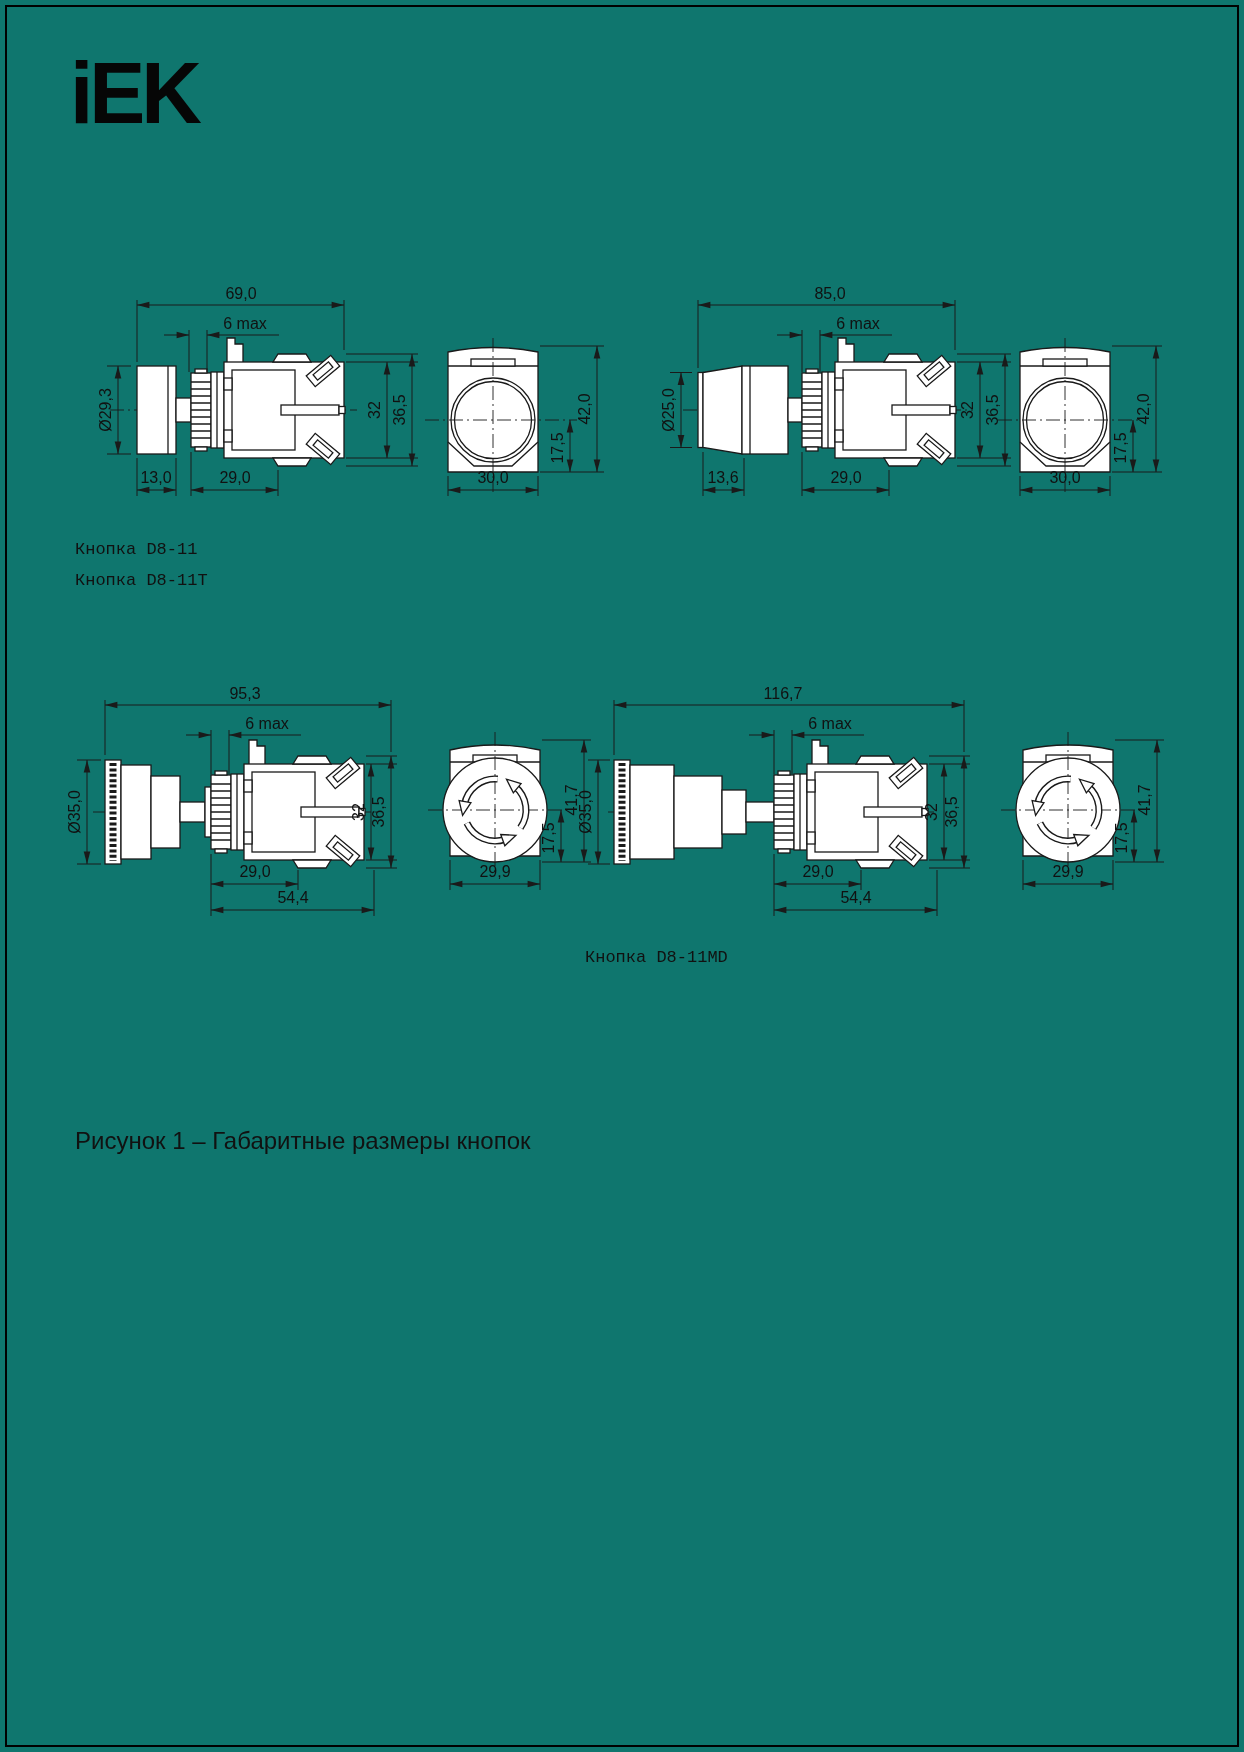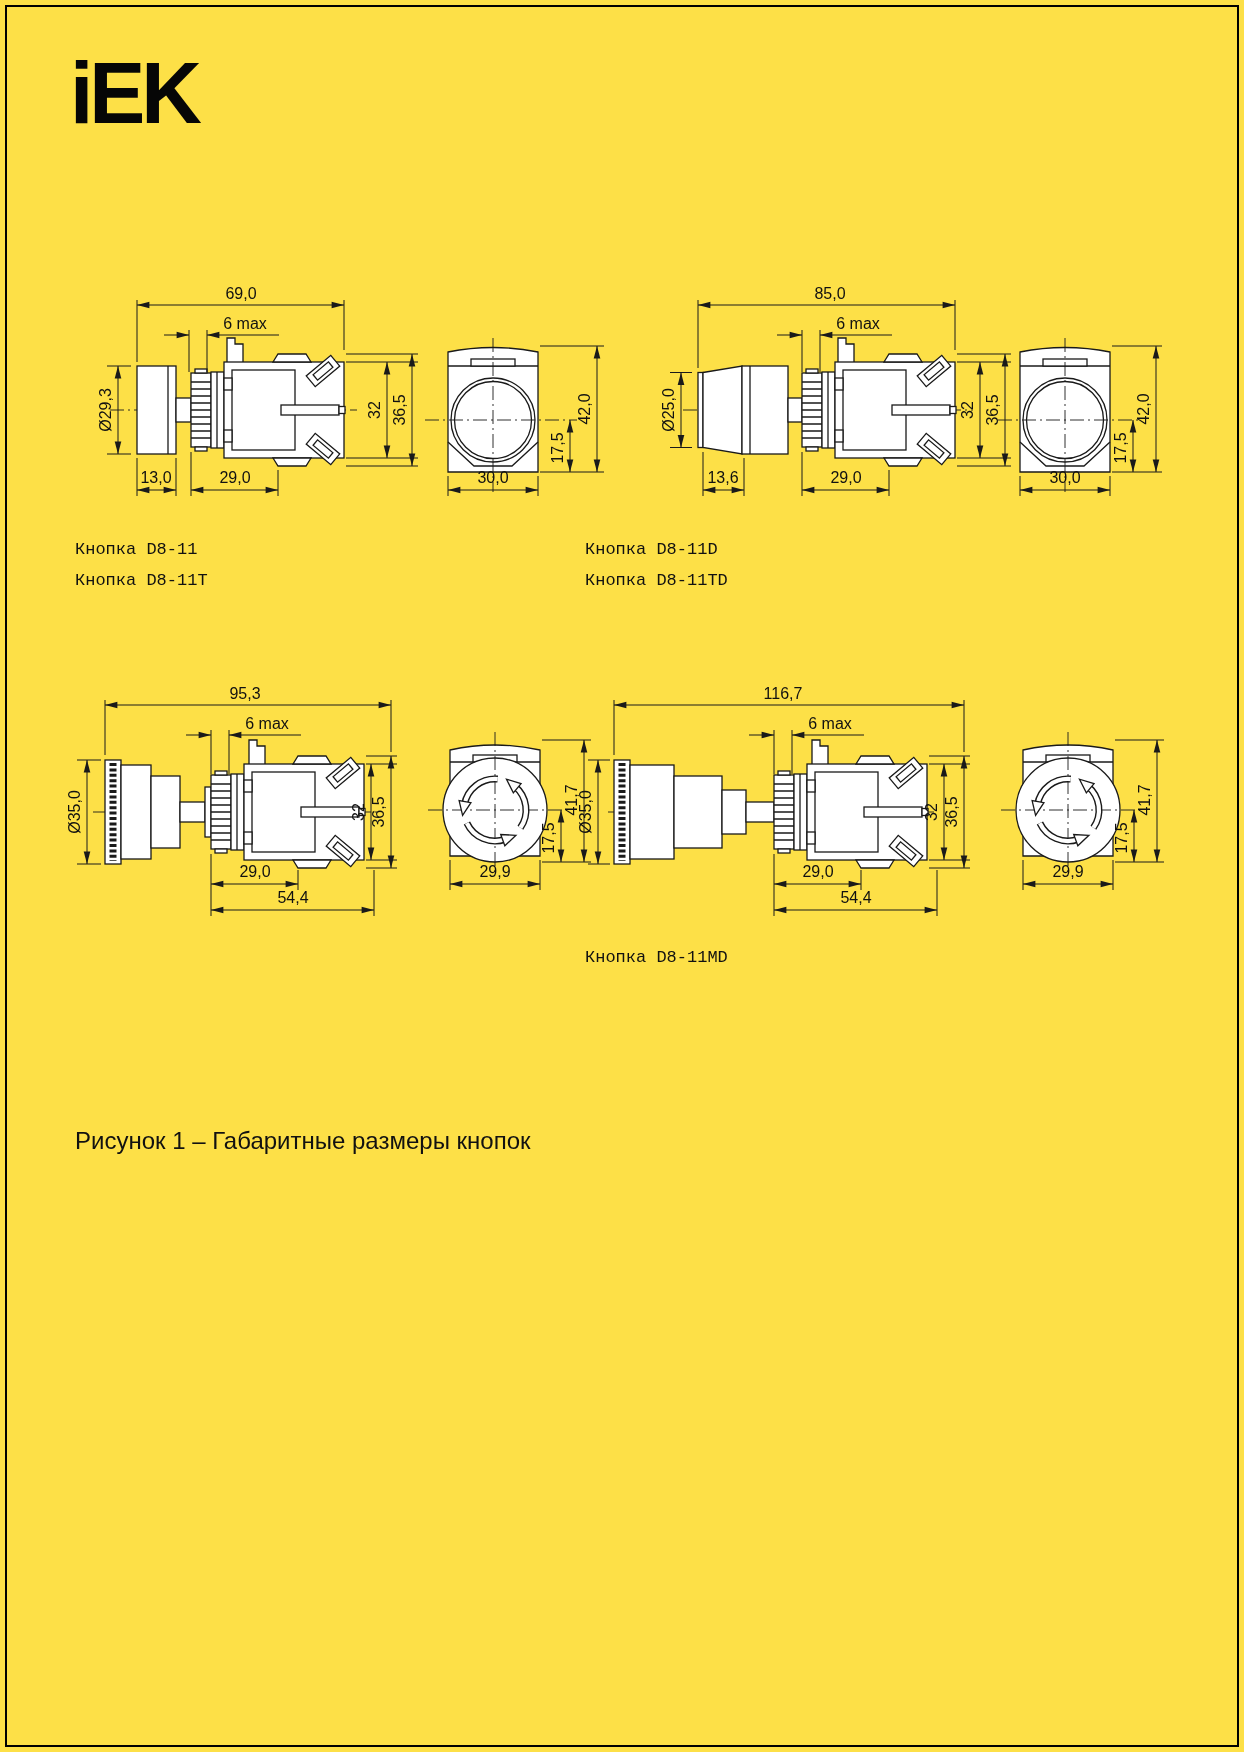--- a/index.html
+++ b/index.html
@@ -1,16 +1,16 @@
 <!DOCTYPE html>
 <html><head>
 <meta charset="utf-8">
 <style>
   html,body{margin:0;padding:0;background:#fff;}
-  .page{position:relative;width:1244px;height:1752px;background:#fde047;overflow:hidden;
+  .page{position:relative;width:1244px;height:1752px;background:#0f766e;overflow:hidden;
         font-family:"Liberation Sans",sans-serif;color:#111;}
   .frame{position:absolute;inset:5px;border:2px solid #000;pointer-events:none;}
   .logo{position:absolute;left:70px;top:44px;font-size:84px;font-weight:bold;
         letter-spacing:-4px;color:#060606;transform:scaleY(1.03);transform-origin:left top;}
   .draw{position:absolute;}
   .lbl{position:absolute;font-size:17px;line-height:31px;color:#111;font-family:Liberation Mono, monospace;}
   .caption{position:absolute;left:75px;top:1096px;font-size:24px;color:#111;margin-top:31px;}
   .ln{fill:none;stroke:#1a1a1a;stroke-width:1.3;}
   .fw{fill:#fff;stroke:#1a1a1a;stroke-width:1.3;}
   .dim,.ext{fill:none;stroke:#1a1a1a;stroke-width:1;}
@@ -386,22 +386,18 @@
       <line class="ext" x1="537" y1="128" x2="586" y2="128"></line>
       <line class="dim" x1="579" y1="128" x2="579" y2="250" marker-start="url(#arr)" marker-end="url(#arr)"></line>
       <text class="dtxt" transform="translate(572,188) rotate(-90)">41,7</text>
     </g>
   </svg>
 
   <div class="lbl" style="left:75px;top:534px">
     <div>Кнопка D8-11</div>
     <div>Кнопка D8-11T</div>
   </div>
-  <div class="lbl" style="left:585px;top:534px">
-    <div>Кнопка D8-11D</div>
-    <div>Кнопка D8-11TD</div>
-  </div>
   <div class="lbl" style="left:585px;top:942px">
     <div>Кнопка D8-11MD</div>
   </div>
 
   <div class="caption">Рисунок 1 – Габаритные размеры кнопок</div>
 </div>
 
 </body></html>

